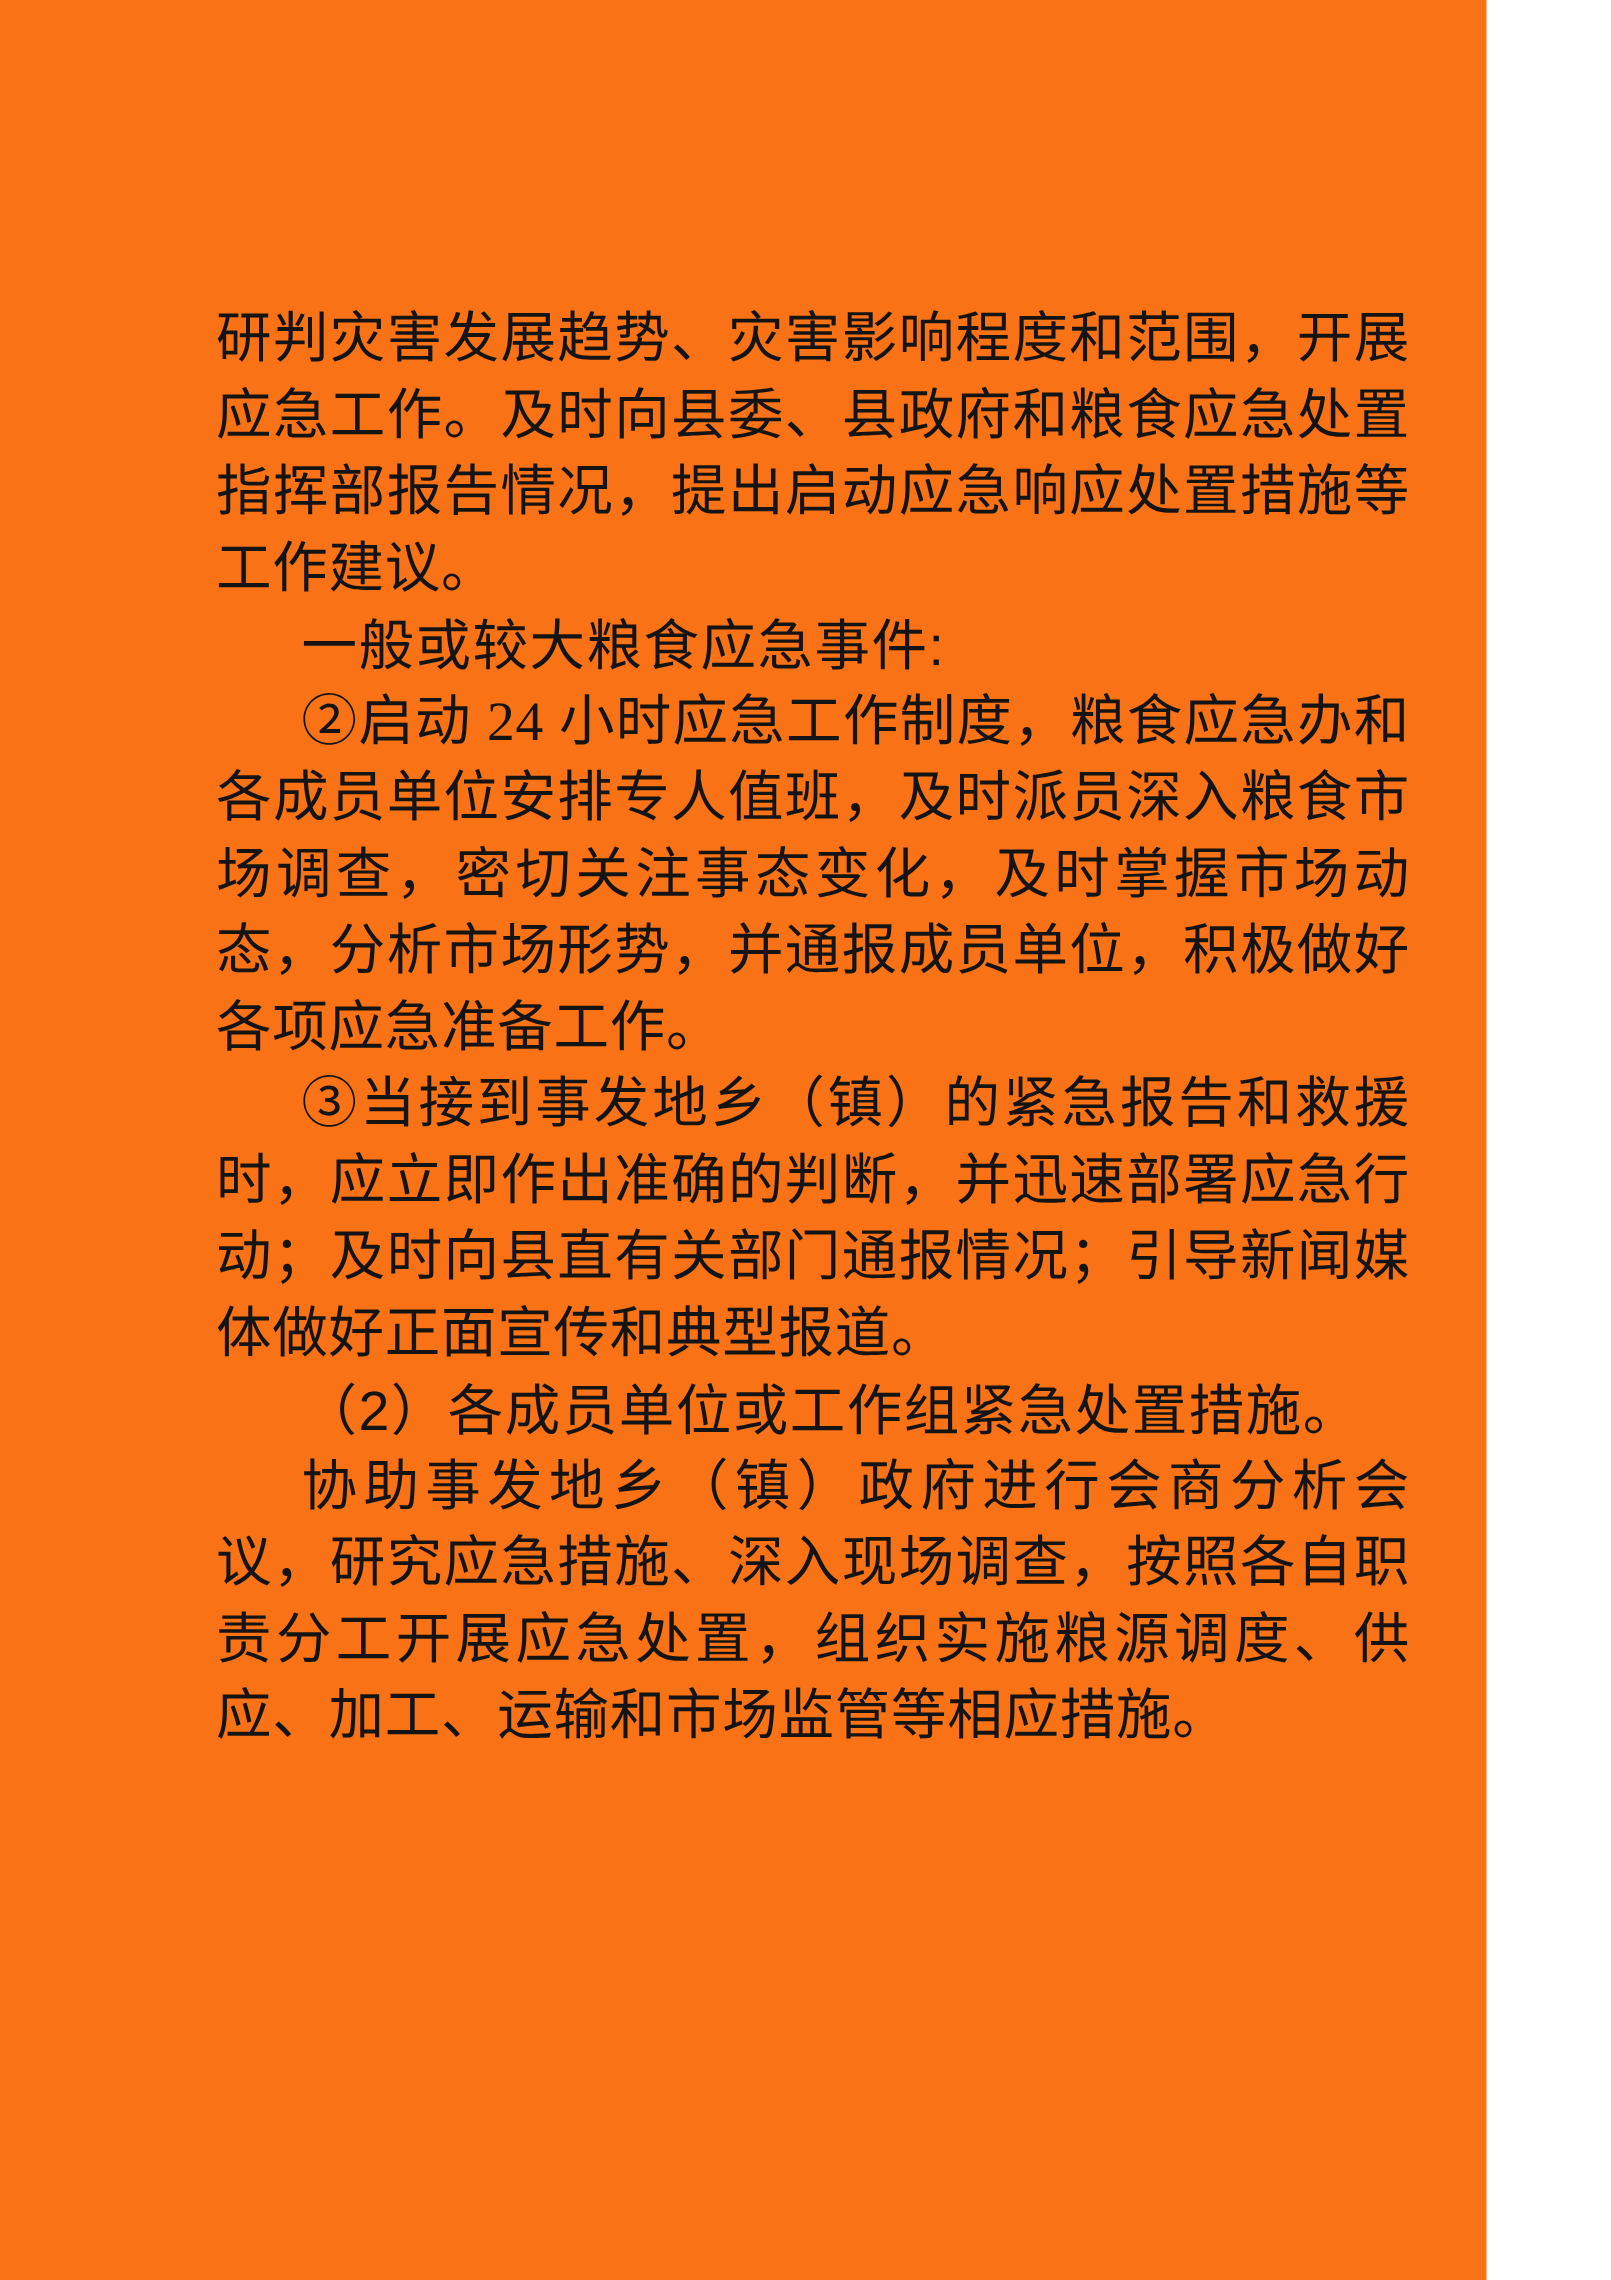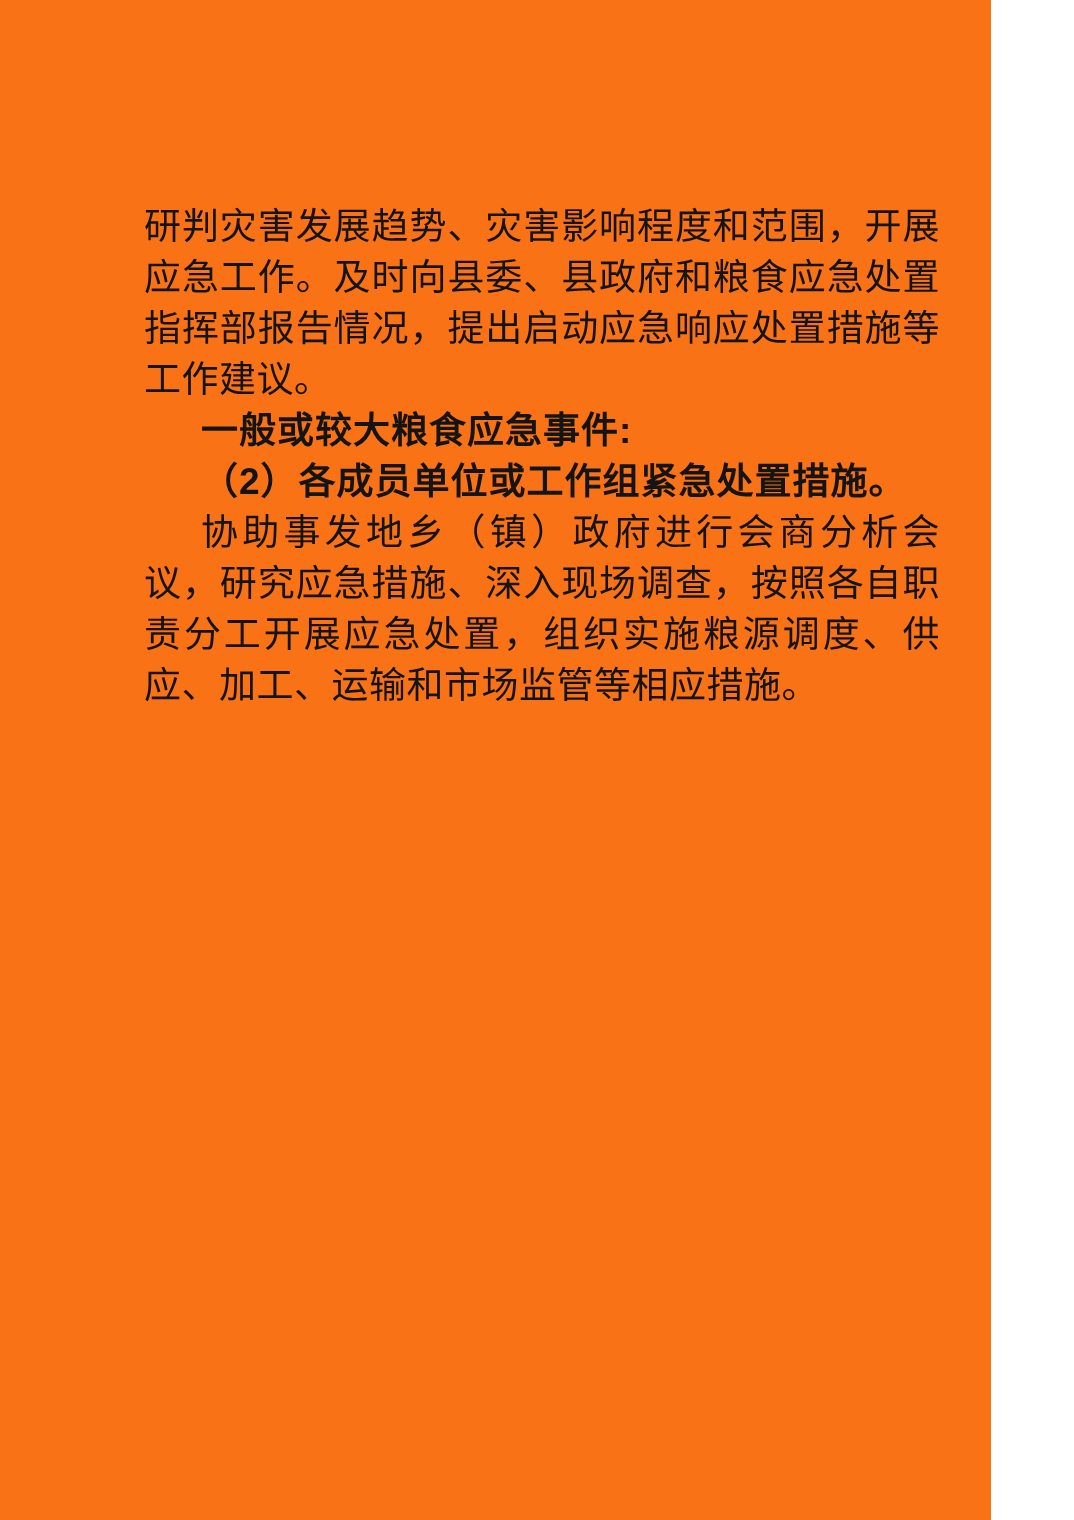--- a/index.html
+++ b/index.html
@@ -29,28 +29,30 @@
   }
   .para {
     margin: 0;
     padding: 0;
   }
   .para.indent {
     text-indent: 57px;
   }
   .para.heading {
     font-family: "Liberation Sans", "DejaVu Sans", sans-serif;
-    font-weight: bold;
+    font-weight: normal;
     text-align: left;
     letter-spacing: 1px;
   }
 </style>
 </head>
 <body>
 
 <div class="page">
   <div class="doc-body">
       <p class="para body">研判灾害发展趋势、灾害影响程度和范围，开展应急工作。及时向县委、县政府和粮食应急处置指挥部报告情况，提出启动应急响应处置措施等工作建议。</p>
       <p class="para heading indent">一般或较大粮食应急事件:</p>
+      <p class="para body indent">②启动 24 小时应急工作制度，粮食应急办和各成员单位安排专人值班，及时派员深入粮食市场调查，密切关注事态变化，及时掌握市场动态，分析市场形势，并通报成员单位，积极做好各项应急准备工作。</p>
+      <p class="para body indent">③当接到事发地乡（镇）的紧急报告和救援时，应立即作出准确的判断，并迅速部署应急行动；及时向县直有关部门通报情况；引导新闻媒体做好正面宣传和典型报道。</p>
       <p class="para heading indent">（2）各成员单位或工作组紧急处置措施。</p>
       <p class="para body indent">协助事发地乡（镇）政府进行会商分析会议，研究应急措施、深入现场调查，按照各自职责分工开展应急处置，组织实施粮源调度、供应、加工、运输和市场监管等相应措施。</p>
     </div>
 </div>
 
 </body></html>

